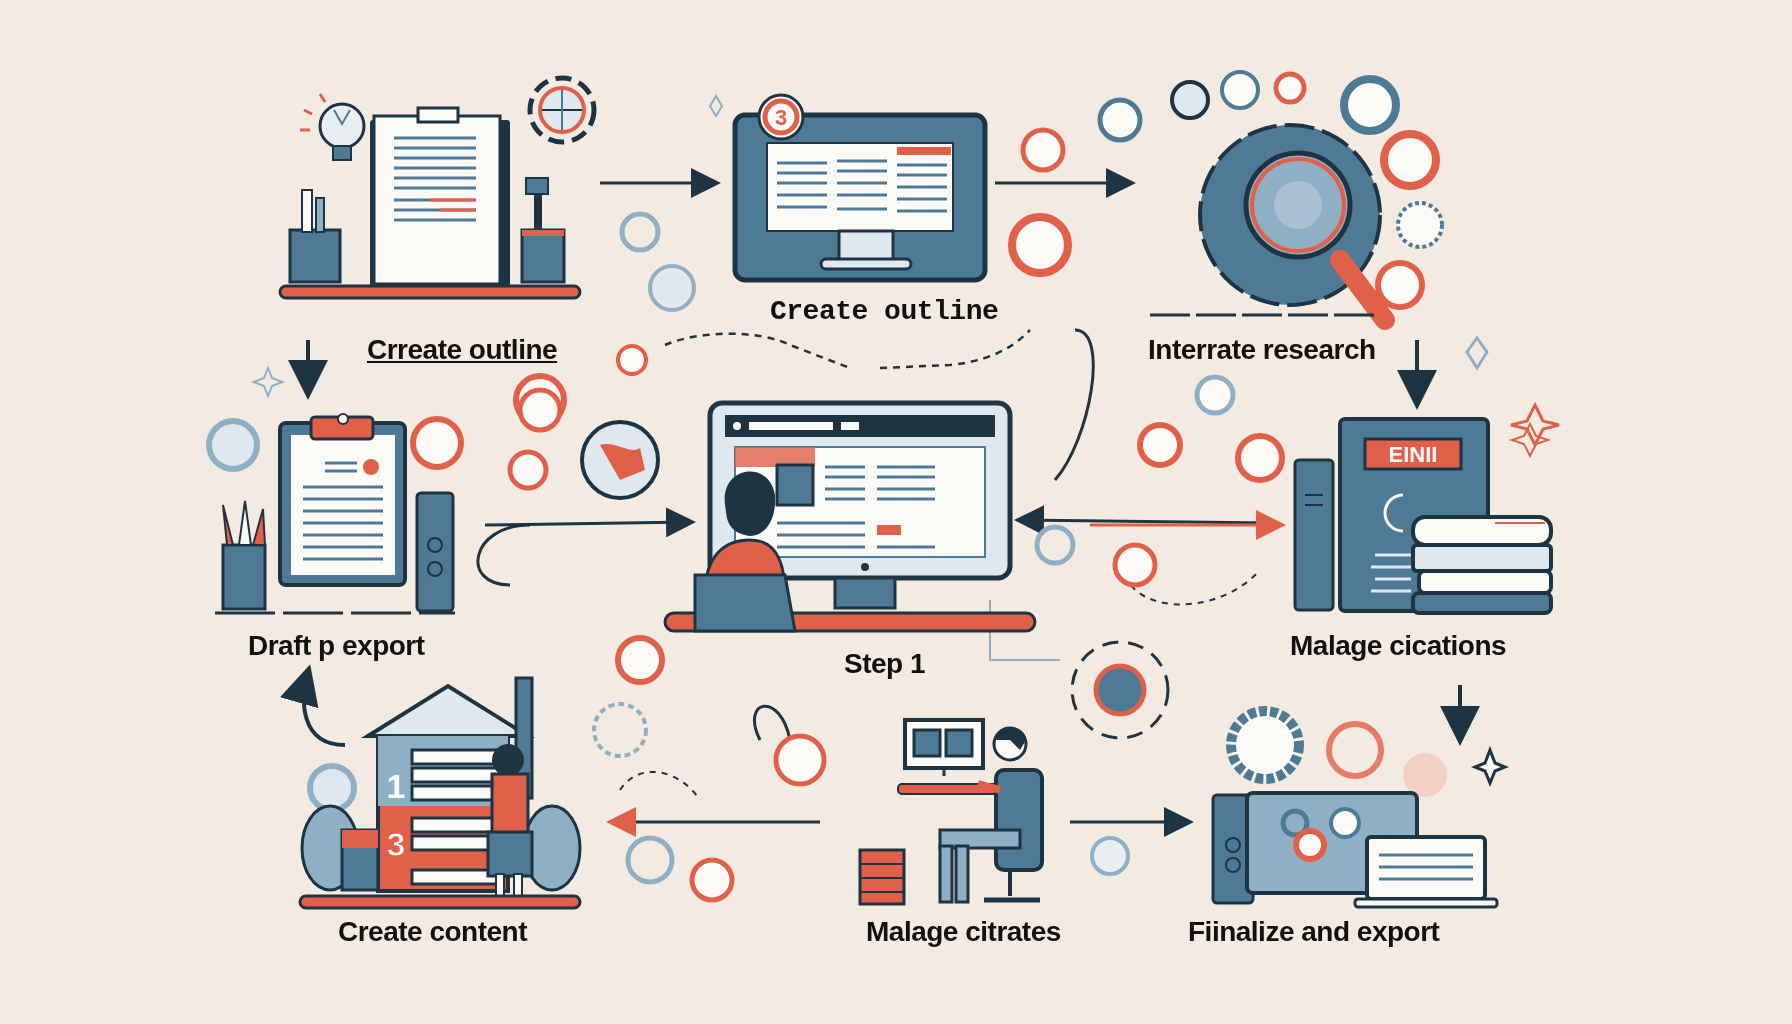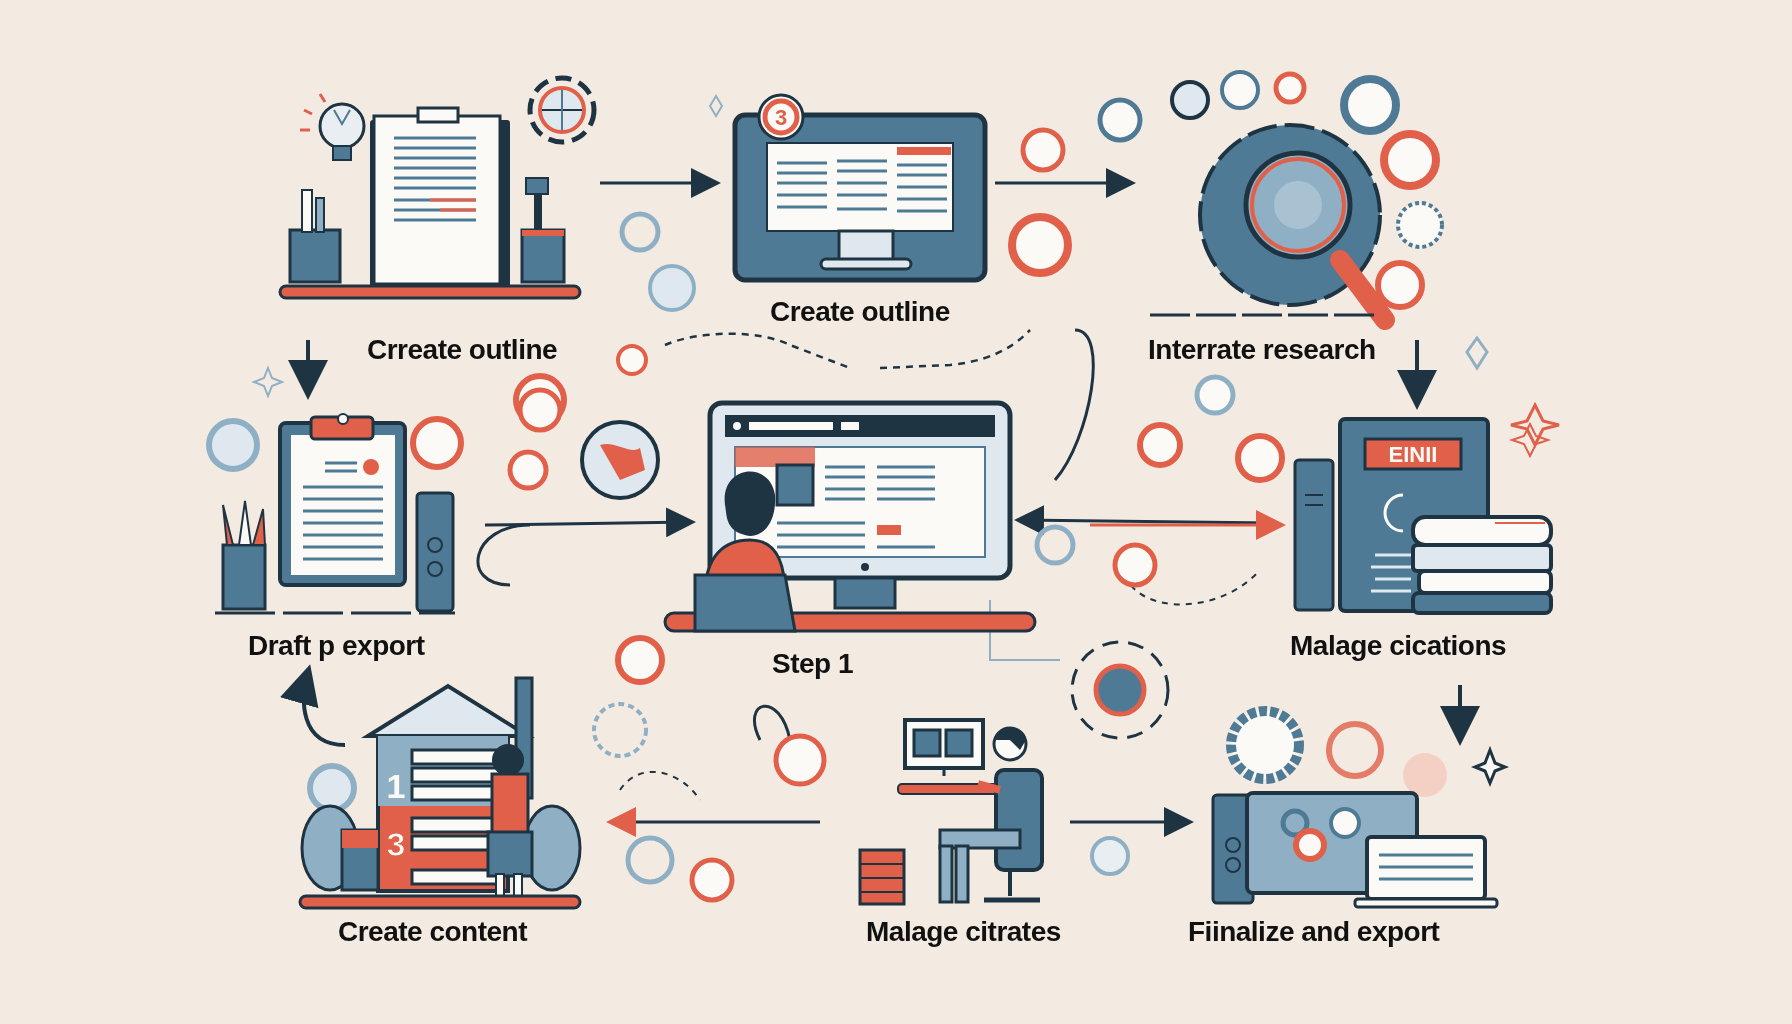--- a/index.html
+++ b/index.html
@@ -111,21 +111,21 @@
 
     <rect x="-10" y="206" width="300" height="12" rx="6" fill="#e0604a" stroke="#1f3443" stroke-width="3"></rect>
 
     <g>
       <circle cx="272" cy="30" r="32" fill="none" stroke="#1f3443" stroke-width="5" stroke-dasharray="16 8"></circle>
       <circle cx="272" cy="30" r="22" fill="#dfe8ee" stroke="#e0604a" stroke-width="4"></circle>
       <line x1="252" y1="30" x2="292" y2="30" stroke="#1f3443" stroke-width="2"></line>
       <line x1="272" y1="10" x2="272" y2="50" stroke="#4f7a96" stroke-width="2"></line>
     </g>
   </svg>
-  <div class="label" style="left:367px;top:334px;">Crreate outline</div>
+  <div class="label" style="left:367px;top:334px;text-decoration:underline;">Crreate outline</div>
 
   <svg class="node" style="left:725px;top:95px;" width="270" height="200" viewBox="0 0 270 200">
     <rect x="10" y="20" width="250" height="165" rx="10" fill="#4f7a96" stroke="#1f3443" stroke-width="5"></rect>
     <rect x="42" y="48" width="186" height="88" fill="#fbfaf7" stroke="#1f3443" stroke-width="2"></rect>
     <rect x="172" y="52" width="54" height="8" fill="#e0604a"></rect>
     <g stroke="#4f7a96" stroke-width="3">
       <line x1="52" y1="68" x2="102" y2="68"></line>
         <line x1="52" y1="78" x2="102" y2="78"></line>
         <line x1="52" y1="88" x2="102" y2="88"></line>
         <line x1="52" y1="100" x2="102" y2="100"></line>
@@ -142,21 +142,21 @@
         <line x1="172" y1="116" x2="222" y2="116"></line>
     </g>
     <rect x="114" y="136" width="54" height="30" fill="#dfe8ee" stroke="#1f3443" stroke-width="3"></rect>
     <rect x="96" y="164" width="90" height="10" rx="5" fill="#dfe8ee" stroke="#1f3443" stroke-width="3"></rect>
     <g>
       <circle cx="56" cy="22" r="22" fill="#fbfaf7" stroke="#1f3443" stroke-width="3"></circle>
       <circle cx="56" cy="22" r="16" fill="#fbfaf7" stroke="#e0604a" stroke-width="5"></circle>
       <text x="56" y="30" text-anchor="middle" font-family="Liberation Sans, sans-serif" font-size="22" font-weight="bold" fill="#e0604a">3</text>
     </g>
   </svg>
-  <div class="label" style="left:770px;top:296px;">Create outline</div>
+  <div class="label" style="left:770px;top:296px;font-family:Liberation Mono, monospace;">Create outline</div>
 
   <svg class="node" style="left:1130px;top:60px;" width="340" height="260" viewBox="0 0 340 260">
     <g>
       <circle cx="160" cy="155" r="90" fill="#4f7a96" stroke="#1f3443" stroke-width="4" stroke-dasharray="30 8"></circle>
       <circle cx="160" cy="155" r="78" fill="#4f7a96"></circle>
     </g>
     <g>
       <line x1="210" y1="200" x2="255" y2="260" stroke="#e0604a" stroke-width="20" stroke-linecap="round"></line>
       <circle cx="168" cy="145" r="52" fill="#8fb0c4" stroke="#1f3443" stroke-width="5"></circle>
       <circle cx="168" cy="145" r="46" fill="none" stroke="#e0604a" stroke-width="4"></circle>
@@ -237,21 +237,21 @@
       <circle cx="200" cy="172" r="4" fill="#1f3443"></circle>
       <rect x="170" y="183" width="60" height="30" fill="#4f7a96" stroke="#1f3443" stroke-width="3"></rect>
     </g>
     <rect x="0" y="218" width="370" height="18" rx="9" fill="#e0604a" stroke="#1f3443" stroke-width="3"></rect>
     <g>
       <path d="M60,110 C55,70 105,65 110,100 C112,130 95,145 80,140 C60,135 62,120 60,110 Z" fill="#1f3443"></path>
       <path d="M40,200 C40,160 60,145 85,145 C110,145 120,165 120,200 Z" fill="#e0604a" stroke="#1f3443" stroke-width="3"></path>
       <path d="M30,180 L120,180 L130,236 L30,236 Z" fill="#4f7a96" stroke="#1f3443" stroke-width="3"></path>
     </g>
   </svg>
-  <div class="label" style="left:772px;top:648px;">Step 1</div>
+  <div class="label" style="left:844px;top:648px;">Step 1</div>
 
   <svg class="node" style="left:1295px;top:415px;" width="260" height="200" viewBox="0 0 260 200">
     <g>
       <rect x="0" y="45" width="38" height="150" rx="4" fill="#4f7a96" stroke="#1f3443" stroke-width="3"></rect>
       <line x1="10" y1="80" x2="28" y2="80" stroke="#1f3443" stroke-width="2"></line>
       <line x1="10" y1="90" x2="28" y2="90" stroke="#1f3443" stroke-width="2"></line>
     </g>
     <g>
       <rect x="45" y="4" width="148" height="192" rx="5" fill="#4f7a96" stroke="#1f3443" stroke-width="4"></rect>
       <rect x="70" y="24" width="96" height="30" fill="#e0604a" stroke="#1f3443" stroke-width="3"></rect>

